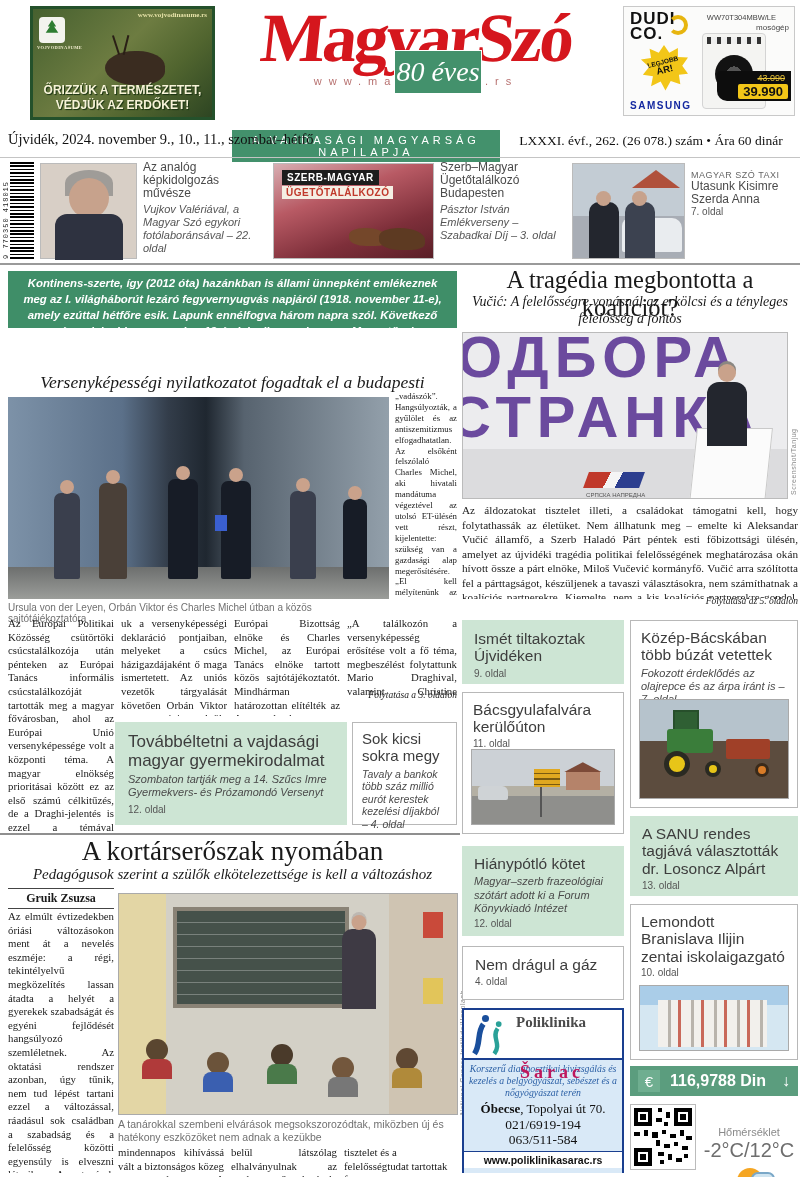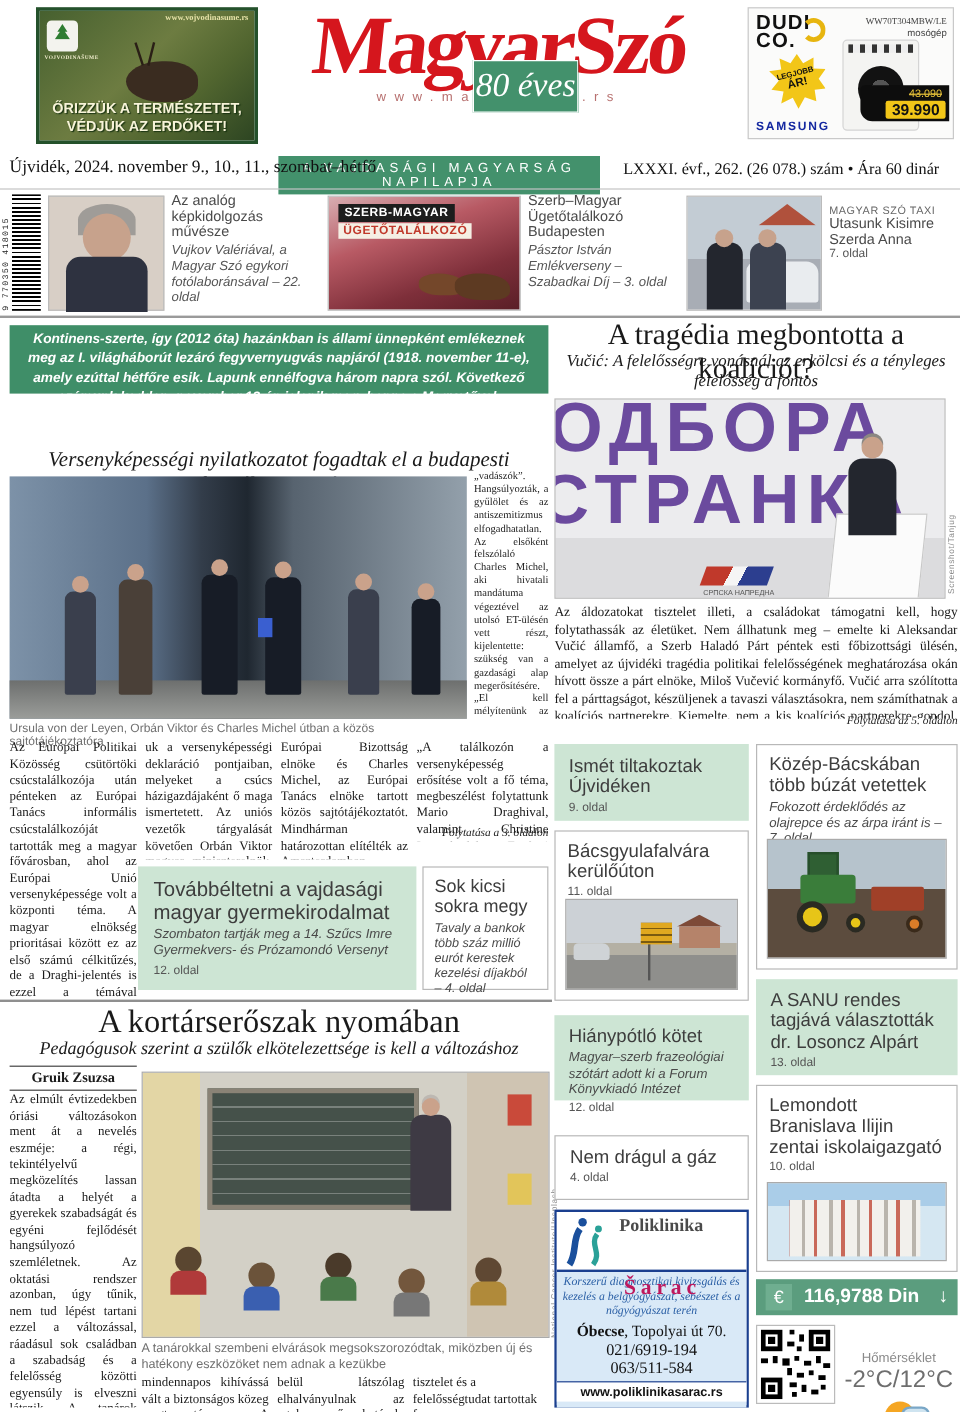--- a/index.html
+++ b/index.html
@@ -37,21 +37,21 @@
   .ms-url{margin-top:2px;font-family:"Liberation Sans",sans-serif;font-size:11px;letter-spacing:7px;color:#b7706f;}
   .ms-tagline{left:232px;top:130px;width:268px;background:#43916c;color:#fff;font-family:"Liberation Sans",sans-serif;
               font-size:11px;letter-spacing:4px;text-align:center;padding:4px 0;}
   .dateline{left:8px;top:131px;font-size:14.5px;color:#111;}
   .issue{left:505px;top:133px;width:292px;text-align:center;font-size:13.5px;color:#111;}
   .ad-dudi{left:623px;top:6px;width:172px;height:110px;border:1px solid #c9c9c9;background:#fbfbfa;box-sizing:border-box;}
   .dudi-brand{position:absolute;left:6px;top:4px;font-family:"Liberation Sans",sans-serif;font-weight:bold;
               font-size:17px;line-height:.9;color:#111;letter-spacing:1px;}
   .dudi-hook{position:absolute;left:44px;top:8px;width:12px;height:12px;border:4px solid #e7b50f;
              border-left-color:transparent;border-radius:50%;}
-  .dudi-model{position:absolute;right:5px;top:6px;font-family:Liberation Serif, serif;font-size:7.5px;color:#444;}
+  .dudi-model{position:absolute;right:18px;top:6px;font-family:Liberation Sans, sans-serif;font-size:7.5px;color:#444;}
   .dudi-prod{position:absolute;right:5px;top:16px;font-family:"Liberation Sans",sans-serif;font-size:8px;color:#444;}
   .dudi-machine{position:absolute;left:78px;top:26px;width:62px;height:74px;background:#f4f4f2;border:1px solid #d4d4d4;border-radius:4px;}
   .dudi-panel{position:absolute;top:3px;left:4px;right:4px;height:7px;background:repeating-linear-gradient(90deg,#333 0 4px,#eee 4px 10px);}
   .dudi-door{position:absolute;left:50%;top:54%;transform:translate(-50%,-50%);width:38px;height:38px;border-radius:50%;
              background:radial-gradient(circle,#555 0 28%,#121212 28% 75%,#2b2b2b 75%);}
   .dudi-burst{position:absolute;left:16px;top:38px;width:48px;height:48px;background:#f2c618;
               clip-path:polygon(50% 0,61% 16%,79% 6%,79% 25%,100% 26%,88% 43%,100% 60%,81% 62%,84% 82%,64% 75%,53% 95%,43% 76%,23% 86%,27% 65%,6% 62%,19% 46%,2% 30%,23% 27%,20% 8%,39% 16%);}
   .dudi-burst-t{position:absolute;left:4px;top:13px;width:40px;text-align:center;transform:rotate(-14deg);
                 font-family:"Liberation Sans",sans-serif;font-weight:bold;font-size:6.5px;line-height:1.1;color:#111;}
   .dudi-burst-t b{font-size:9.5px;}
@@ -186,21 +186,21 @@
   .sb-road{left:462px;top:692px;width:162px;height:142px;padding:8px 10px;}
   .road-photo{position:absolute;left:8px;bottom:8px;right:8px;height:74px;border:1px solid #aaa;
               background:linear-gradient(180deg,#ccd1d6 0 48%,#b4b0a4 48% 62%,#8f8f8c 62% 100%);}
   .road-house{position:absolute;right:10%;top:30%;width:34px;height:18px;background:#b5836a;}
   .road-house::before{content:"";position:absolute;top:-10px;left:-2px;width:38px;height:10px;
                       background:#7d4a38;clip-path:polygon(0 100%,50% 0,100% 100%);}
   .road-sign{position:absolute;left:44%;top:26%;width:26px;height:18px;background:#e0a820;
              background-image:repeating-linear-gradient(180deg,transparent 0 4px,#7a5a10 4px 5.5px);}
   .road-pole{position:absolute;left:48%;top:44%;width:2px;height:34px;background:#555;}
   .road-car{position:absolute;left:4%;top:48%;width:30px;height:14px;background:#cfd3d6;border-radius:4px 6px 2px 2px;}
-  .sb-dict{left:462px;top:846px;width:162px;height:71px;padding:9px 12px;}
+  .sb-dict{left:462px;top:846px;width:162px;height:90px;padding:9px 12px;}
   .sb-gas{left:462px;top:946px;width:162px;height:54px;padding:9px 12px;}
   .ad-poli{left:462px;top:1008px;width:162px;height:165px;border:2px solid #1a3f8f;background:#fff;box-sizing:border-box;}
   .poli-top{position:relative;height:48px;border-bottom:2px solid #1a3f8f;background:#fff;}
   .poli-n1{position:absolute;left:52px;top:4px;font-size:15px;font-weight:bold;color:#4a4a4a;}
   .poli-n2{position:absolute;left:56px;top:24px;font-size:18px;font-weight:bold;letter-spacing:4px;color:#be185d;margin-top:28px;}
   .poli-low{background:#d9e9f7;height:113px;text-align:center;box-sizing:border-box;padding-top:3px;}
   .poli-desc{font-style:italic;font-size:9.8px;line-height:1.22;color:#2a5fa5;}
   .poli-addr{font-size:13px;margin-top:2px;color:#111;}
   .poli-phone{font-size:13.5px;color:#111;line-height:1.15;}
   .poli-web{margin-top:3px;background:#fff;font-family:"Liberation Sans",sans-serif;font-weight:bold;

